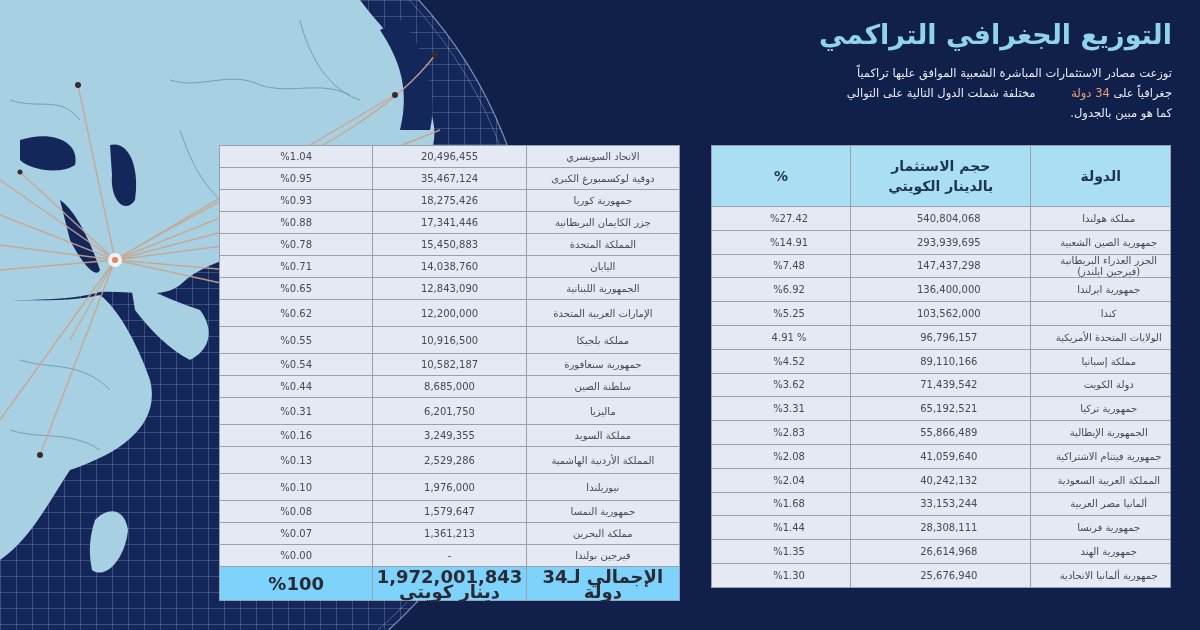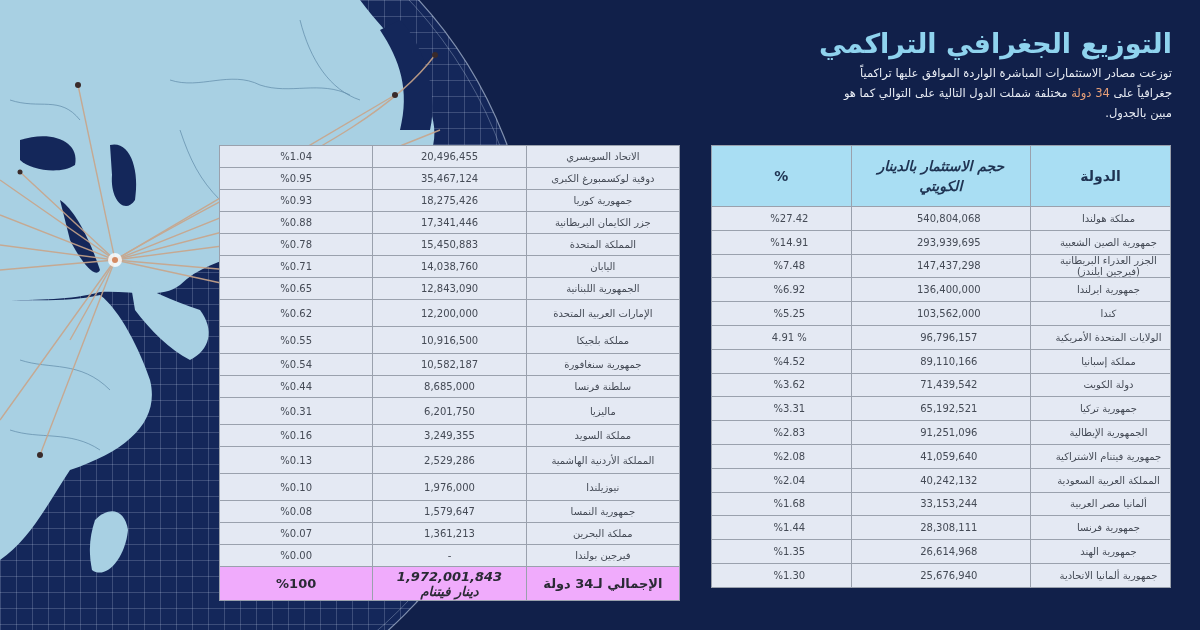--- a/index.html
+++ b/index.html
@@ -5,50 +5,50 @@
   html, body { margin:0; padding:0; }
   body {
     width:1200px; height:630px; overflow:hidden; position:relative;
     background:#11204a;
     font-family:"DejaVu Sans", sans-serif;
   }
   .globe-wrap { position:absolute; left:0; top:0; width:1200px; height:630px; overflow:hidden; }
   .globe-svg { position:absolute; left:0; top:0; }
 
   .title {
-    position:absolute; right:28px; top:28px;
+    position:absolute; right:28px; top:19px;
     direction:rtl; color:#8fd3ee; font-weight:bold; font-size:27px;
     font-family:"DejaVu Sans", sans-serif; letter-spacing:0;
   }
   .intro {
     position:absolute; right:28px; top:63px; width:340px;
     direction:rtl; text-align:right; color:#e8ecf4; font-size:11.5px; line-height:20px;
   }
-  .intro .hl { color:#e8a079; }
+  .intro .hl { color:#e8a079;margin-left:32px; }
 
   table.data {
     position:absolute; border-collapse:collapse; direction:rtl;
     background:#e4e9f3; font-size:10px; color:#444a55;
   }
   table.data td, table.data th {
     border:1px solid #9aa1ad; text-align:center; padding:0; font-weight:normal;
   }
   table.right-table { left:711px; top:145px; width:460px; }
   table.right-table th {
     background:#a9def3; color:#1f3352; font-weight:bold; font-size:14px; height:60px; line-height:20px;
   }
   table.right-table td { height:22.8px;padding-left:16px; }
   table.left-table { left:219px; top:145px; width:461px; }
   table.left-table td { height:21px; }
   table.left-table tr.tall td { height:26px; }
   table.left-table tr.total td {
-    background:#f0abfc; color:#2a2a35; font-weight:bold; font-size:13px; height:33px; line-height:15px;
+    background:#7dd3fc; color:#2a2a35; font-weight:bold; font-size:18px; height:33px; line-height:15px;
   }
   .col-country { width:150px; }
-  .col-amount { width:150px;font-style:italic; }
+  .col-amount { width:150px; }
   .col-pct { width:150px; }
 </style>
 </head>
 <body>
 
 <div class="globe-wrap">
   <svg class="globe-svg" width="1200" height="630" viewBox="0 0 1200 630">
     <defs>
       <clipPath id="gclip">
           <circle cx="90" cy="300" r="445"></circle>
@@ -107,21 +107,21 @@
       </g>
       <circle cx="115" cy="260" r="7" fill="#ffffff" opacity="0.8"></circle>
       <circle cx="115" cy="260" r="3" fill="#d48a62"></circle>
     </g>
     <circle cx="90" cy="300" r="445" fill="none" stroke="#c9d8ec" stroke-width="1.2" opacity="0.6"></circle>
     <circle cx="90" cy="300" r="438" fill="none" stroke="#c9d8ec" stroke-width="0.8" opacity="0.4"></circle>
   </svg>
 </div>
 
 <div class="title">التوزيع الجغرافي التراكمي</div>
-<div class="intro"><span>توزعت مصادر الاستثمارات المباشرة الواردة الموافق عليها تراكمياً جغرافياً على </span><span class="hl">34 دولة</span><span> مختلفة شملت الدول التالية على التوالي كما هو مبين بالجدول.</span></div>
+<div class="intro"><span>توزعت مصادر الاستثمارات المباشرة الشعبية الموافق عليها تراكمياً جغرافياً على </span><span class="hl">34 دولة</span><span> مختلفة شملت الدول التالية على التوالي كما هو مبين بالجدول.</span></div>
 
 <table class="data right-table">
   <thead>
     <tr>
       <th class="col-country">الدولة</th>
       <th class="col-amount" style="padding:0 20px;">حجم الاستثمار بالدينار الكويتي</th>
       <th class="col-pct">%</th>
     </tr>
   </thead>
   <tbody id="right-body">
@@ -165,21 +165,21 @@
         <td>71,439,542</td>
         <td>%3.62</td>
       </tr>
       <tr>
         <td>جمهورية تركيا</td>
         <td>65,192,521</td>
         <td>%3.31</td>
       </tr>
       <tr>
         <td>الجمهورية الإيطالية</td>
-        <td>91,251,096</td>
+        <td>55,866,489</td>
         <td>%2.83</td>
       </tr>
       <tr>
         <td>جمهورية فيتنام الاشتراكية</td>
         <td>41,059,640</td>
         <td>%2.08</td>
       </tr>
       <tr>
         <td>المملكة العربية السعودية</td>
         <td>40,242,132</td>
@@ -254,21 +254,21 @@
         <td>مملكة بلجيكا</td>
         <td>10,916,500</td>
         <td>%0.55</td>
       </tr>
       <tr>
         <td>جمهورية سنغافورة</td>
         <td>10,582,187</td>
         <td>%0.54</td>
       </tr>
       <tr>
-        <td>سلطنة فرنسا</td>
+        <td>سلطنة الصين</td>
         <td>8,685,000</td>
         <td>%0.44</td>
       </tr>
       <tr class="tall">
         <td>ماليزيا</td>
         <td>6,201,750</td>
         <td>%0.31</td>
       </tr>
       <tr>
         <td>مملكة السويد</td>
@@ -299,18 +299,18 @@
         <td>فيرجين بولندا</td>
         <td>-</td>
         <td>%0.00</td>
       </tr>
     </tbody>
   <tfoot>
     <tr class="total">
       <td class="col-country">الإجمالي لـ34 دولة</td>
       <td class="col-amount">
           <div>1,972,001,843</div>
-          <div>دينار فيتنام</div>
+          <div>دينار كويتي</div>
         </td>
       <td class="col-pct">%100</td>
     </tr>
   </tfoot>
 </table>
 
 </body></html>

